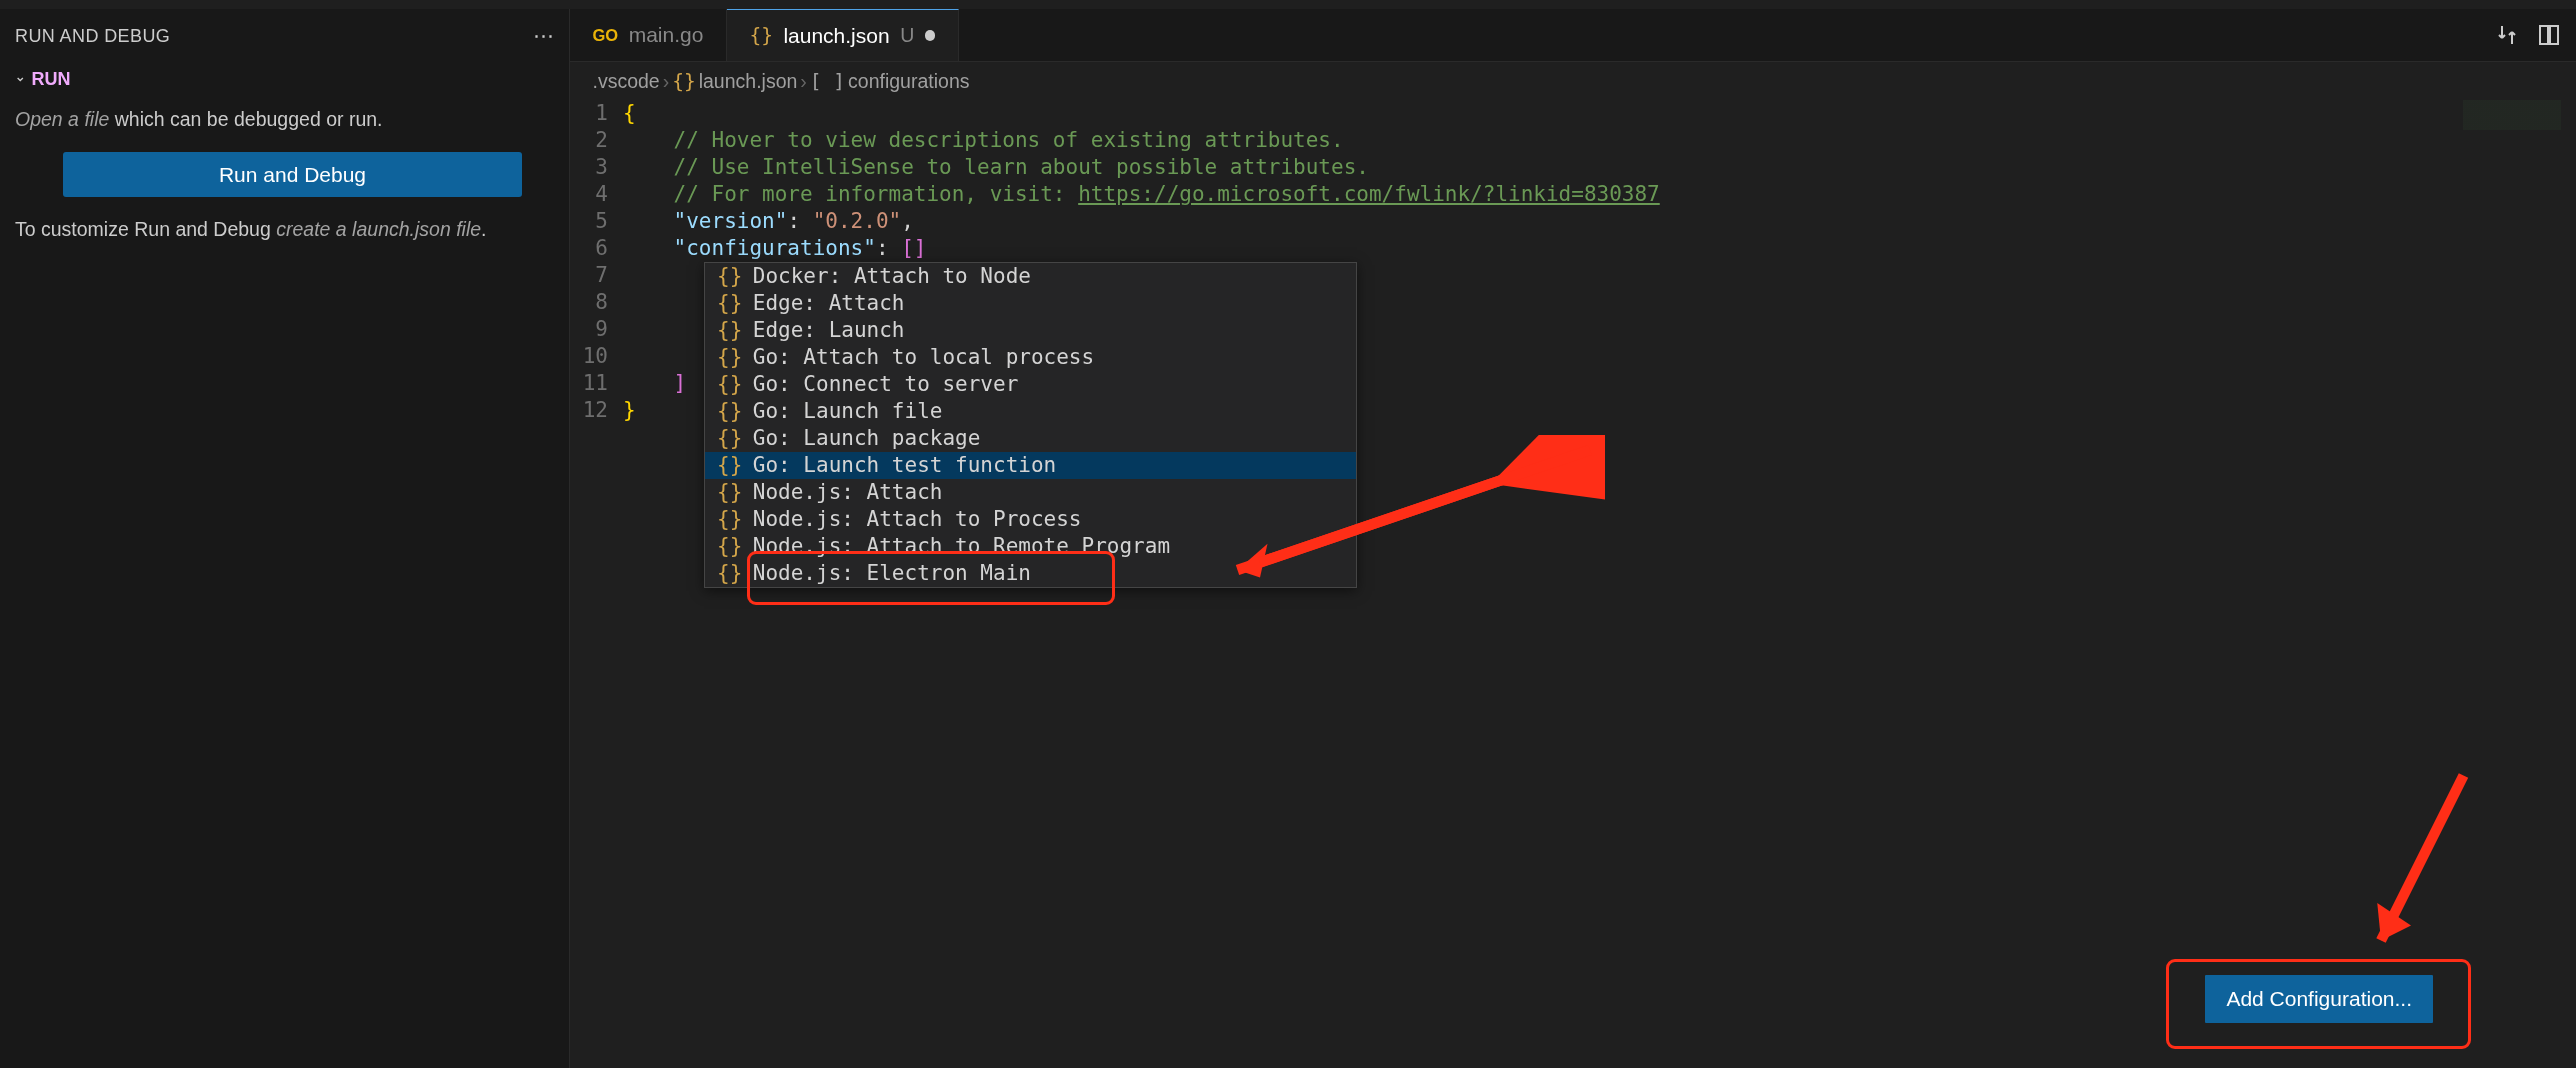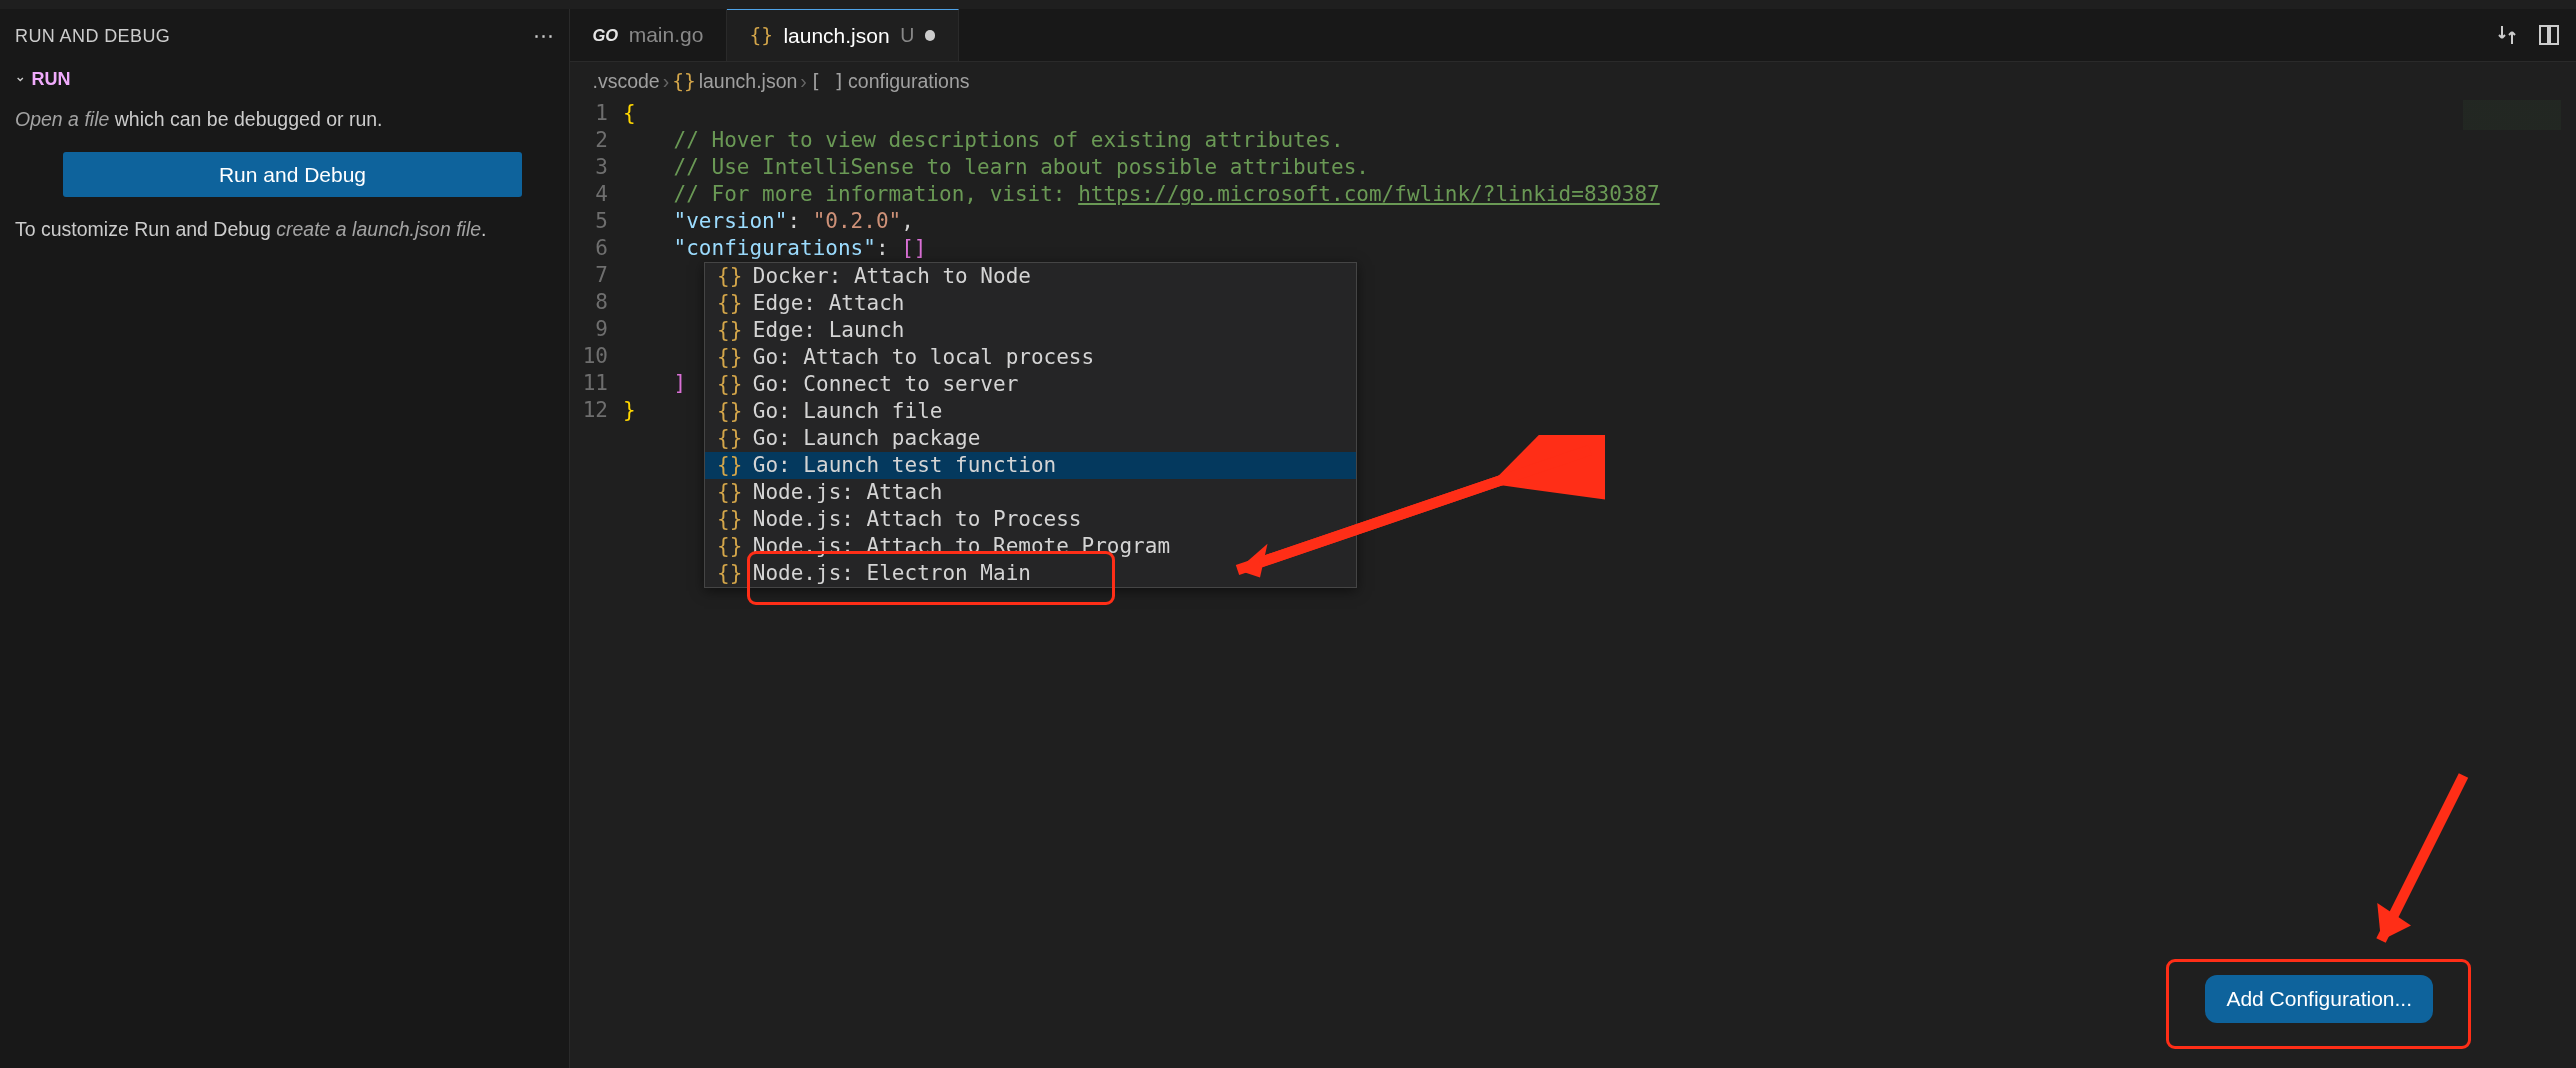--- a/index.html
+++ b/index.html
@@ -106,21 +106,21 @@
       font-size: 21px;
       color: #888;
       cursor: pointer;
       border-right: 0.8px solid #2a2a2a;
     }
     .tab.active {
       background: #1f1f1f;
       color: #fff;
       border-top: 1.5px solid #4fa3e8;
     }
-    .go-icon { color: #e5e5e5; font-weight: bold; font-size: 16.5px; font-style: italic; }
+    .go-icon { color: #eab308; font-weight: bold; font-size: 16.5px; }
     .json-icon { color: #d4a64a; font-family: monospace; font-size: 19.5px; }
     .tab-badge {
       color: #888;
       font-size: 19.5px;
     }
     .tab-dot {
       width: 10.5px;
       height: 10.5px;
       background: #ccc;
       border-radius: 50%;
@@ -209,21 +209,21 @@
     .add-config-btn {
       position: absolute;
       right: 143px;
       bottom: 45px;
       background: #0e639c;
       color: #fff;
       border: none;
       padding: 12px 21px;
       font-size: 21px;
       cursor: pointer;
-      border-radius: 12px;
+      border-radius: 1px;
     }
     .highlight-box1 {
       position: absolute;
       border: 3.8px solid #ff2e17;
       border-radius: 9px;
       pointer-events: none;
       z-index: 20;
     }
     .hb-suggest {
       left: 747px;

